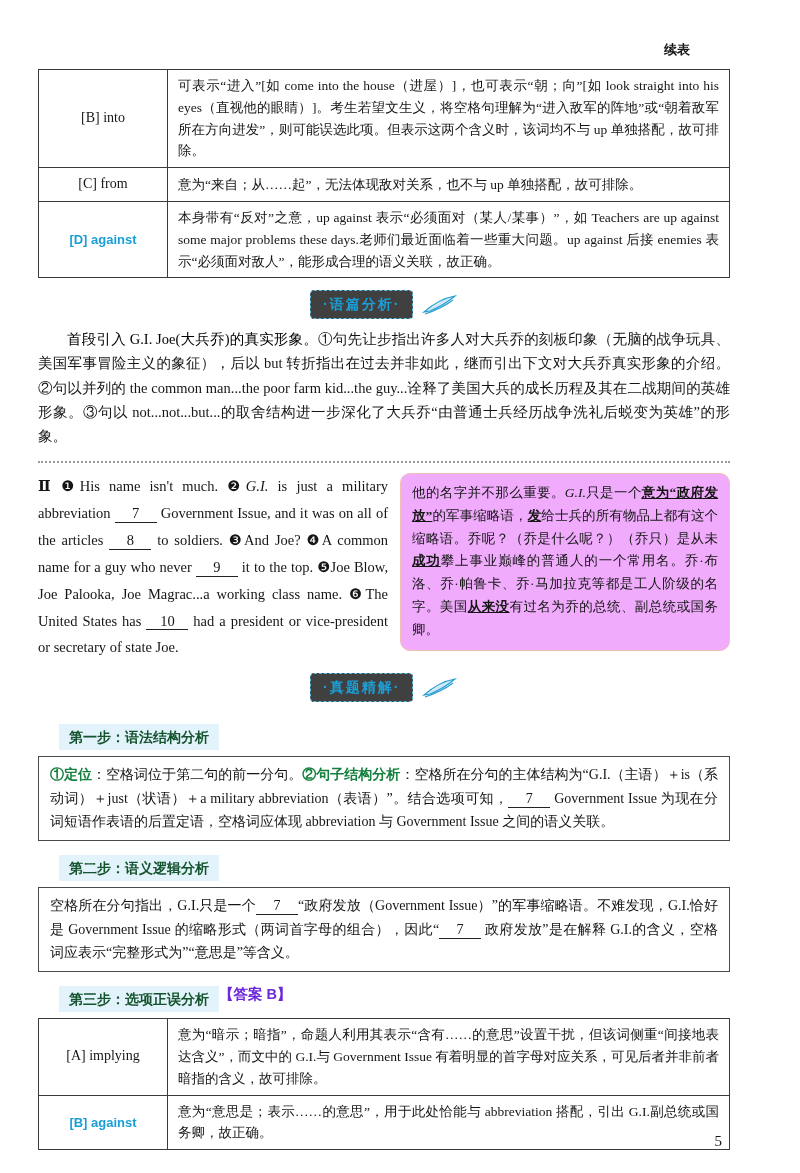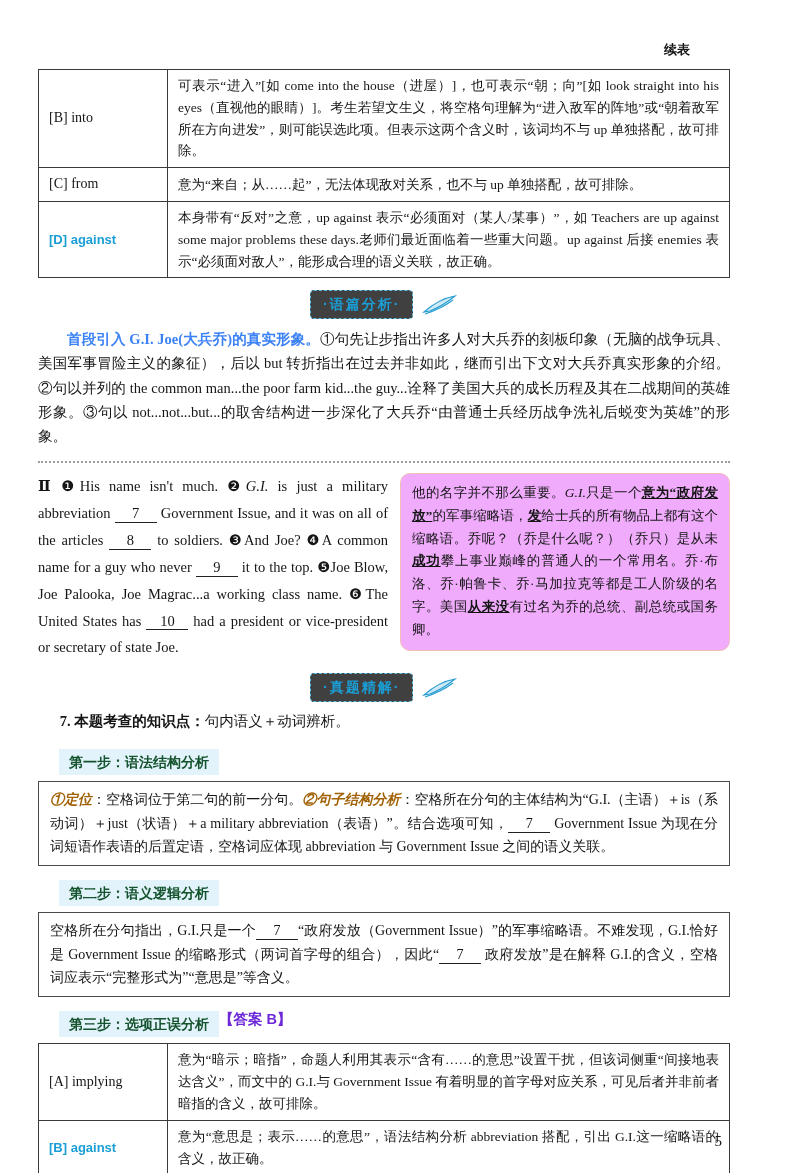--- a/index.html
+++ b/index.html
@@ -7,53 +7,53 @@
     width:768px; height:1173px; box-sizing:border-box;
     padding:40px 38px 0; position:relative; overflow:hidden;
     background:#fff; color:#151515;
     font-family:"Liberation Serif","DejaVu Serif",serif;
     font-size:14px; line-height:1.6;
   }
   .continued { text-align:right; font-weight:700; font-size:13px; margin:0 40px 8px 0; }
 
   table.options { width:100%; border-collapse:collapse; font-size:13.5px; }
   table.options td { border:1px solid #3a3a3a; padding:5px 10px; line-height:1.62; }
-  table.options td.opt { width:108px; vertical-align:middle; font-size:14px; }
+  table.options td.opt { width:108px; text-align:center; vertical-align:middle; font-size:14px; }
   table.options td.opt.hl {
     color:#1b9ed6; font-weight:700; font-size:13px;
     font-family:"Liberation Sans","DejaVu Sans",sans-serif;
   }
   table.options td.desc { text-align:justify; }
 
   .badge-row { text-align:center; margin:12px 0 8px; }
   .badge {
     display:inline-block; border:1px dashed #5fbce3; border-radius:4px;
     color:#1b9ed6; font-family:"Liberation Sans","DejaVu Sans",sans-serif;
     font-size:14px; font-weight:700; letter-spacing:2px; padding:2px 12px;
     vertical-align:middle; background:#404040;
   }
   .pen { vertical-align:middle; margin-left:5px; }
 
   .para { margin:2px 0 0; text-indent:2em; text-align:justify; font-size:14.5px; line-height:1.68; }
-  .lead { color:#3b82f6; font-weight:700; }
+  .lead { color:#000000; font-weight:400; }
 
   .dotted { border:none; border-top:2px dotted #9b9b9b; margin:12px 0 10px; }
 
   .passage { display:flex; gap:12px; align-items:flex-start; }
   .english { flex:1; font-size:14.5px; line-height:1.85; text-align:justify; }
   .translation {
     flex:0 0 330px; box-sizing:border-box; background:#f0abfc;
     border:1px solid #f2bfb7; border-radius:10px; padding:8px 11px;
     font-size:13.5px; line-height:1.7; text-align:justify;
   }
   .seg-pmark { font-weight:700; font-size:15px; padding-right:5px; }
   .seg-blank { display:inline-block; min-width:42px; text-align:center; border-bottom:1px solid #222; line-height:1.15; }
   .seg-i { font-style:italic; }
   .seg-bu { font-weight:700; text-decoration:underline; }
-  .seg-key { color:#a16207; font-weight:700;font-style:italic; }
+  .seg-key { color:#15803d; font-weight:700; }
 
   .qline { margin:4px 0 2px; text-indent:1.5em; font-size:14.5px; }
   .qbold { font-weight:700; }
 
   .step {
     display:inline-block; margin:14px 0 6px 1.5em; padding:2px 10px;
     color:#14532d; background:#e3f3fb;
     font-family:"Liberation Sans","DejaVu Sans",sans-serif;
     font-weight:700; font-size:14px;
   }
@@ -109,21 +109,20 @@
   </div>
 
   <div class="badge-row">
     <span class="badge">·真题精解·</span>
     <svg class="pen" width="36" height="20" viewBox="0 0 36 20">
       <path d="M2 17 C 10 10, 21 3, 33 1 C 27 6, 18 12, 8 16 Z" fill="#cfeaf6" stroke="#2a9fd2" stroke-width="1.2"></path>
       <path d="M3 19 C 12 16, 23 11, 31 5" fill="none" stroke="#2a9fd2" stroke-width="1.2"></path>
     </svg>
   </div>
 
-  <p class="qline"><span class="qbold">7. 本题考查的知识点：</span><span>句内语义＋动词辨析。</span></p>
 
   <div>
     <span class="step">第一步：语法结构分析</span>
   </div>
   <div class="abox"><span class="seg-key">①定位</span><span class="seg-text">：空格词位于第二句的前一分句。</span><span class="seg-key">②句子结构分析</span><span class="seg-text">：空格所在分句的主体结构为“G.I.（主语）＋is（系动词）＋just（状语）＋a military abbreviation（表语）”。结合选项可知，</span><span class="seg-blank">7</span><span class="seg-text"> Government Issue 为现在分词短语作表语的后置定语，空格词应体现 abbreviation 与 Government Issue 之间的语义关联。</span></div>
 
   <div>
     <span class="step">第二步：语义逻辑分析</span>
   </div>
   <div class="abox"><span class="seg-text">空格所在分句指出，G.I.只是一个</span><span class="seg-blank">7</span><span class="seg-text">“政府发放（Government Issue）”的军事缩略语。不难发现，G.I.恰好是 Government Issue 的缩略形式（两词首字母的组合），因此“</span><span class="seg-blank">7</span><span class="seg-text"> 政府发放”是在解释 G.I.的含义，空格词应表示“完整形式为”“意思是”等含义。</span></div>
@@ -134,20 +133,20 @@
   </div>
 
   <table class="options">
     <tbody>
         <tr>
           <td class="opt">[A] implying</td>
           <td class="desc">意为“暗示；暗指”，命题人利用其表示“含有……的意思”设置干扰，但该词侧重“间接地表达含义”，而文中的 G.I.与 Government Issue 有着明显的首字母对应关系，可见后者并非前者暗指的含义，故可排除。</td>
         </tr>
         <tr>
           <td class="opt hl">[B] against</td>
-          <td class="desc">意为“意思是；表示……的意思”，语法结构分析 abbreviation 搭配，引出 G.I.这一缩略语的含义，故正确。</td>
+          <td class="desc">意为“意思是；表示……的意思”，用于此处恰能与 abbreviation 搭配，引出 G.I.副总统或国务卿，故正确。</td>
         </tr>
       </tbody>
   </table>
 
   <div class="pageno">5</div>
 
 </div>
 
 </body></html>

